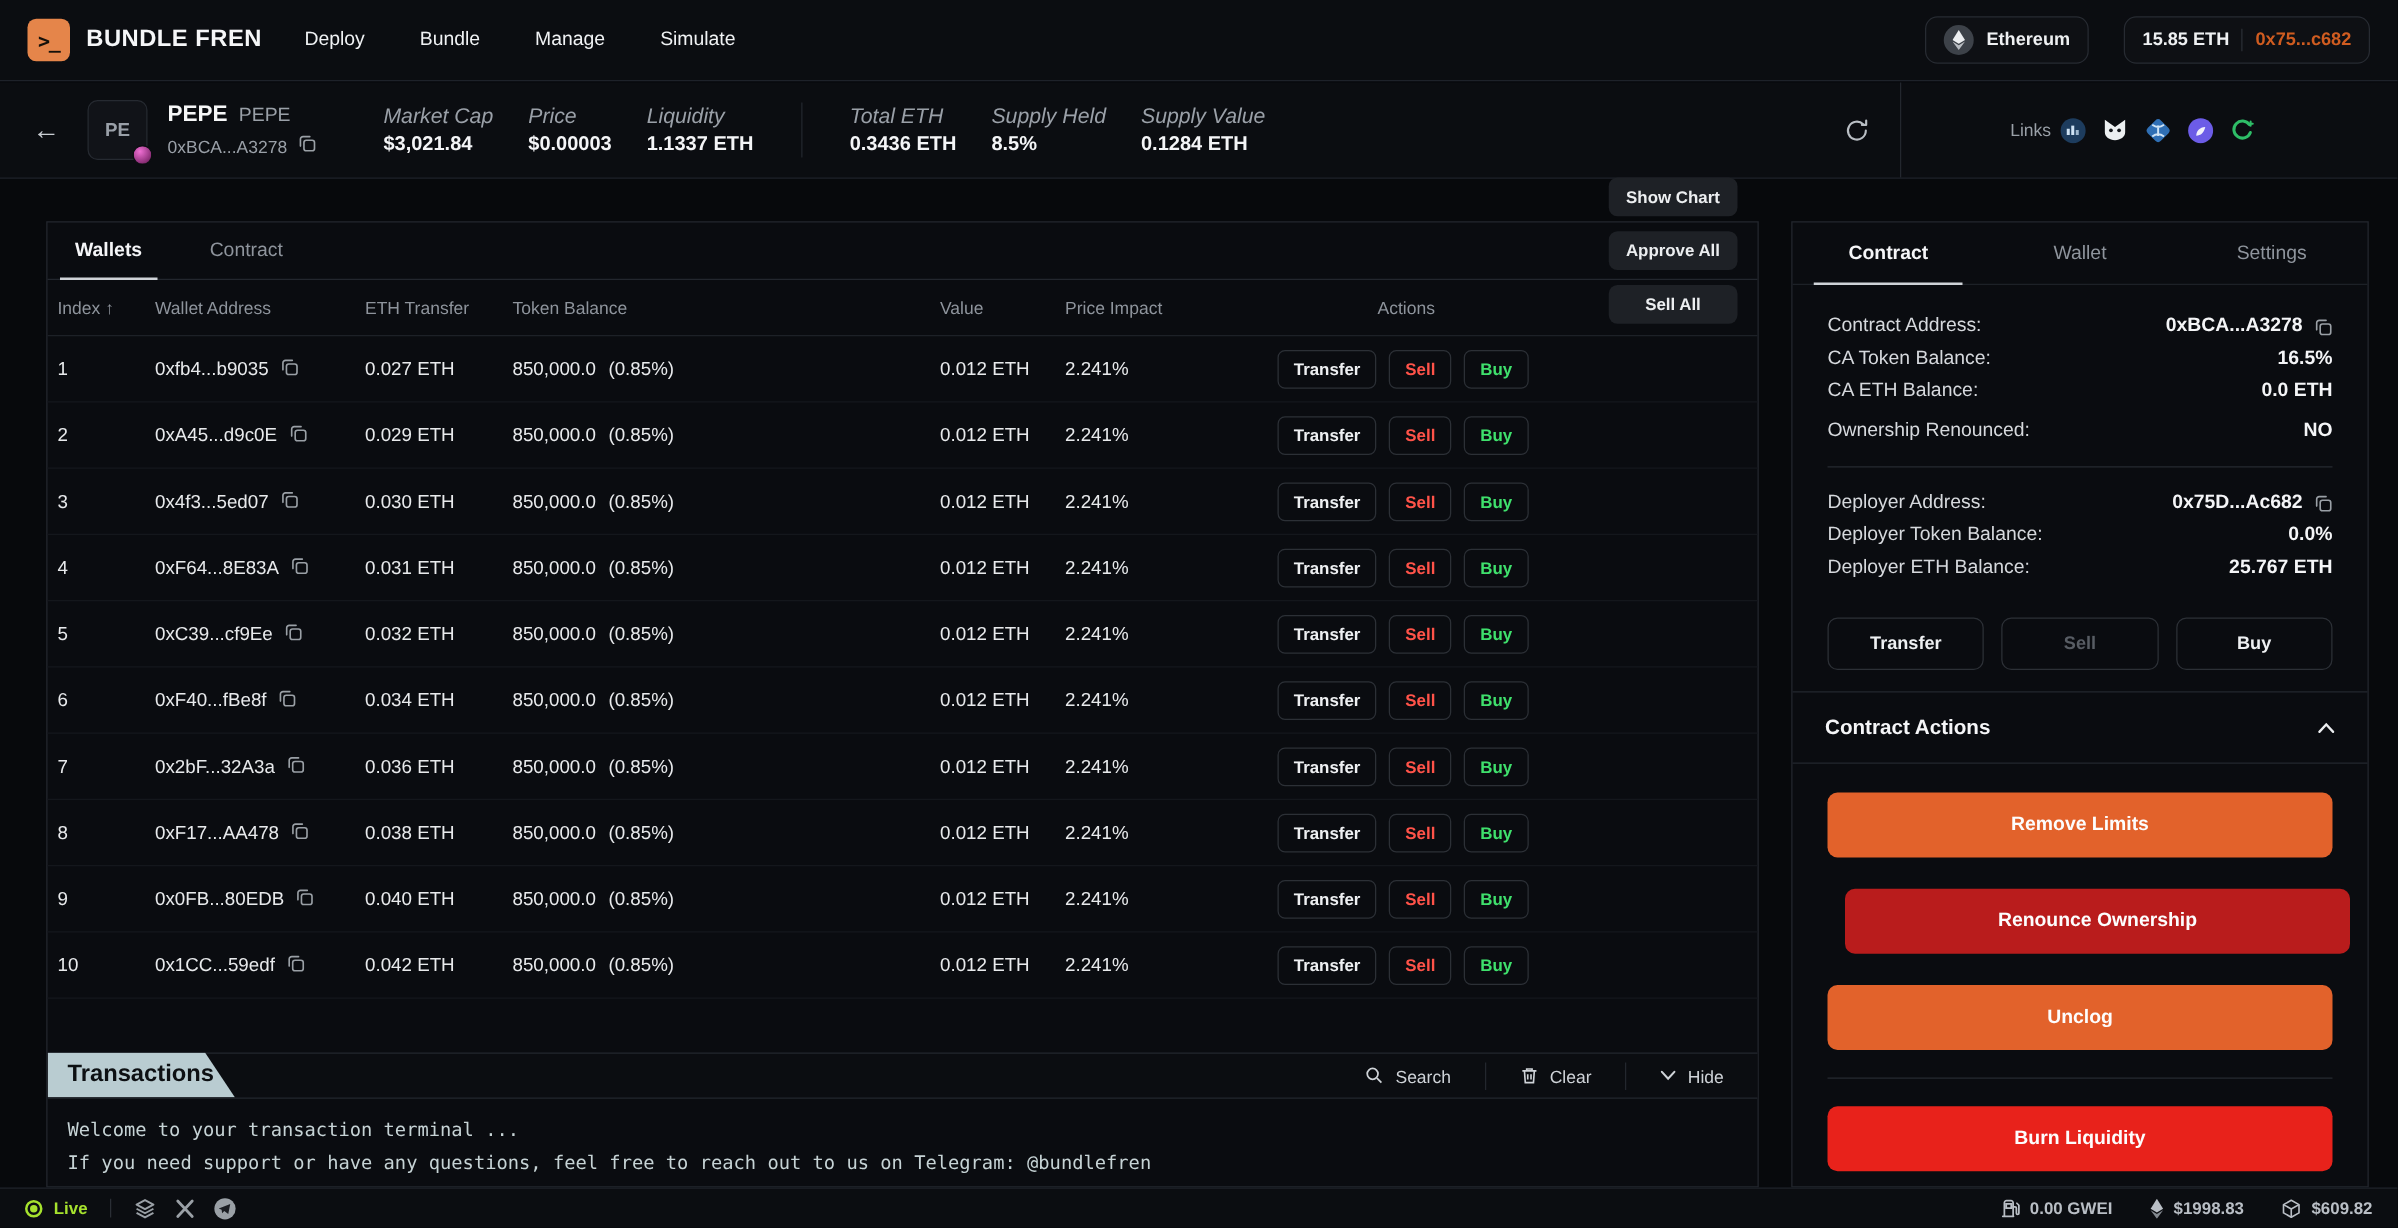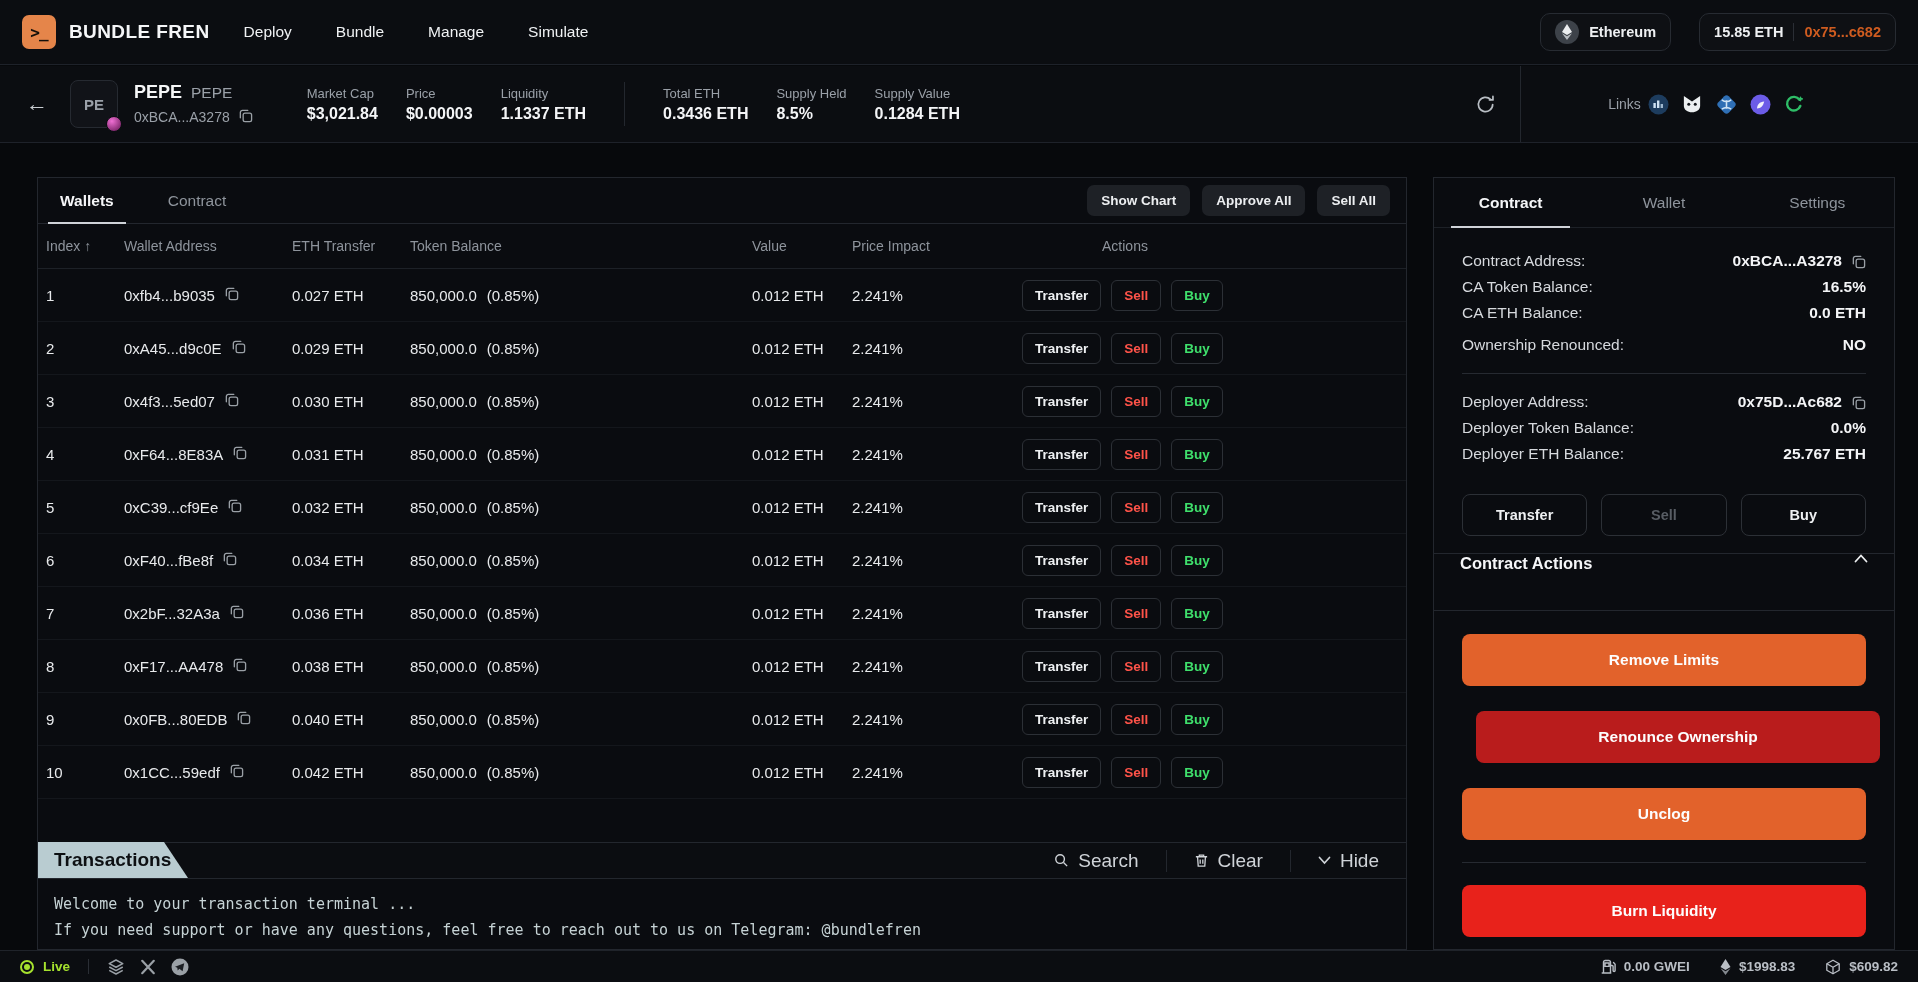--- a/index.html
+++ b/index.html
@@ -35,39 +35,39 @@
   .token-badge { position:absolute; right:-5px; bottom:-5px; width:16px; height:16px; border-radius:50%;
     background:radial-gradient(circle at 35% 30%, #ef6fd3, #8c2f78 70%, #4b1a41); border:1px solid #0b0d11; }
   .token-id { margin-left:16px; }
   .token-name-row { display:flex; align-items:baseline; gap:9px; }
   .token-name { font-size:18px; font-weight:800; color:#f6f7f8; }
   .token-ticker { font-size:15.5px; color:#9aa0a8; }
   .token-addr-row { display:flex; align-items:center; gap:8px; margin-top:5px; }
   .token-addr { font-size:14px; color:#9aa0a8; }
   .stats { display:flex; align-items:center; gap:28px; margin-left:54px; }
   .stat { min-width:64px; }
-  .stat-label { font-size:13px; color:#9aa0a8; }
+  .stat-label { font-size:17px; color:#9aa0a8;font-style:italic; }
   .stat-value { font-size:16px; font-weight:800; color:#f4f5f7; margin-top:4px; white-space:nowrap; }
   .vsep { width:1px; height:44px; background:#23272e; margin:0 10px; }
   .refresh-btn { margin-left:auto; margin-right:24px; cursor:pointer; display:flex; }
   .header-links { border-left:1px solid #23272e; align-self:stretch; width:372px;
     display:flex; flex-direction:row; align-items:center; justify-content:center; gap:7px; }
   .links-label { font-size:14px; color:#9aa0a8; }
   .links-row { display:flex; gap:13px; align-items:center; }
   .lk { width:21px; height:21px; display:flex; align-items:center; justify-content:center; cursor:pointer; }
 
   
   .main-panel { position:absolute; left:37px; top:177px; width:1370px; height:773px;
     border:1px solid #23272e; background:#0a0c10; }
   .panel-tabs { height:46px; border-bottom:1px solid #23272e; display:flex; align-items:center; padding:0 16px; }
   .ptab { position:relative; font-size:15.5px; color:#8e949c; padding:0 6px; margin-right:42px;
     height:100%; display:flex; align-items:center; cursor:pointer; }
   .ptab.active { color:#f5f6f8; font-weight:700; }
   .ptab.active::after { content:""; position:absolute; left:-6px; right:-6px; bottom:-1px; height:2px; background:#cfd3d8; }
-  .panel-actions { margin-left:auto; display:flex; gap:12px; }
+  .panel-actions { margin-left:auto; display:flex; gap:12px;flex-direction:column; }
   .dark-btn { background:#1e2126; border:none; border-radius:7px; padding:8px 14px;
     font-size:13.5px; font-weight:700; color:#eceef0; cursor:pointer; font-family:inherit; }
 
   .tgrid { display:grid; grid-template-columns:78px 168px 118px 342px 100px 170px 1fr;
     align-items:center; padding:0 8px; }
   .table-head { height:45px; border-bottom:1px solid #1d2127; color:#8e949c; font-size:14px; }
   .th-actions { text-align:center; padding-right:170px; }
   .wallet-row { height:53px; border-bottom:1px solid #14171c; font-size:15px; color:#e8eaec; }
   .addr-cell { display:flex; align-items:center; gap:9px; }
   .tok-pct { margin-left:10px; }
@@ -79,21 +79,21 @@
   .copy-icon { cursor:pointer; display:inline-flex; flex:none; }
 
   
   .tx-section { position:absolute; left:0; right:0; top:664px; bottom:0; }
   .tx-bar { height:37px; border-top:1px solid #23272e; border-bottom:1px solid #23272e;
     background:#0b0d11; display:flex; align-items:stretch; }
   .tx-tab { width:150px; background:#b9ccd1; color:#0d1013; font-weight:700; font-size:19px;
     display:flex; align-items:center; padding-left:16px;
     clip-path:polygon(0 0, calc(100% - 24px) 0, 100% 100%, 0 100%); margin-top:-1px; }
   .tx-tools { margin-left:auto; display:flex; align-items:center; }
-  .tx-tool { display:flex; align-items:center; gap:9px; padding:0 27px; color:#cfd3d8; font-size:19px;
+  .tx-tool { display:flex; align-items:center; gap:9px; padding:0 27px; color:#cfd3d8; font-size:14px;
     border-left:1px solid #23272e; height:22px; cursor:pointer; }
   .tx-tool:first-child { border-left:none; }
   .terminal { padding:12px 16px; font-family:"DejaVu Sans Mono", monospace; font-size:15px;
     color:#c6d3d5; line-height:26px; white-space:pre; }
 
   
   .sidebar { position:absolute; left:1433px; top:177px; width:462px; height:773px;
     border:1px solid #23272e; background:#0a0c10; }
   .sb-tabs { height:50px; border-bottom:1px solid #1d2127; display:flex; }
   .sb-tab { flex:1; display:flex; align-items:center; justify-content:center; position:relative;
@@ -104,21 +104,21 @@
   .info-row { display:flex; justify-content:space-between; align-items:center; line-height:26px; font-size:15.5px; }
   .info-label { color:#d6d9dd; }
   .info-value { color:#f4f5f7; font-weight:700; display:flex; align-items:center; gap:9px; }
   .info-gap { margin-top:6px;text-align:right; }
   .sb-hr { border:none; border-top:1px solid #262a31; margin:15px 0; }
   .sb-btn-row { display:flex; gap:14px; padding:0 28px; margin-top:27px; }
   .sb-btn { flex:1; height:42px; background:transparent; border:1px solid #2c3036; border-radius:8px;
     font-size:14.5px; font-weight:700; color:#eef0f2; cursor:pointer; font-family:inherit; }
   .sb-btn.disabled { color:#585d64; }
   .sb-section-head { margin-top:17px; border-top:1px solid #23272e; border-bottom:1px solid #23272e;
-    height:58px; display:flex; align-items:flex-start; justify-content:space-between; padding:0 26px; }
+    height:58px; display:flex; align-items:center; justify-content:space-between; padding:0 26px; }
   .sb-section-title { font-size:16.5px; font-weight:800; color:#f5f6f8; }
   .sb-actions { padding:23px 28px 0; }
   .sb-action { display:block; width:100%; height:52px; border:none; border-radius:8px; margin-bottom:25px;
     font-size:15.5px; font-weight:800; color:#fdfdfd; cursor:pointer; font-family:inherit; }
   .sb-actions hr { border:none; border-top:1px solid #262a31; margin:-3px 0 22px; }
 
   
   .statusbar { position:absolute; left:0; right:0; bottom:0; height:32px; background:#0b0d11;
     border-top:1px solid #1f232a; display:flex; align-items:center; padding:0 20px; font-size:13.5px; }
   .live-wrap { display:flex; align-items:center; gap:9px; color:#a6e22e; font-weight:600; }

